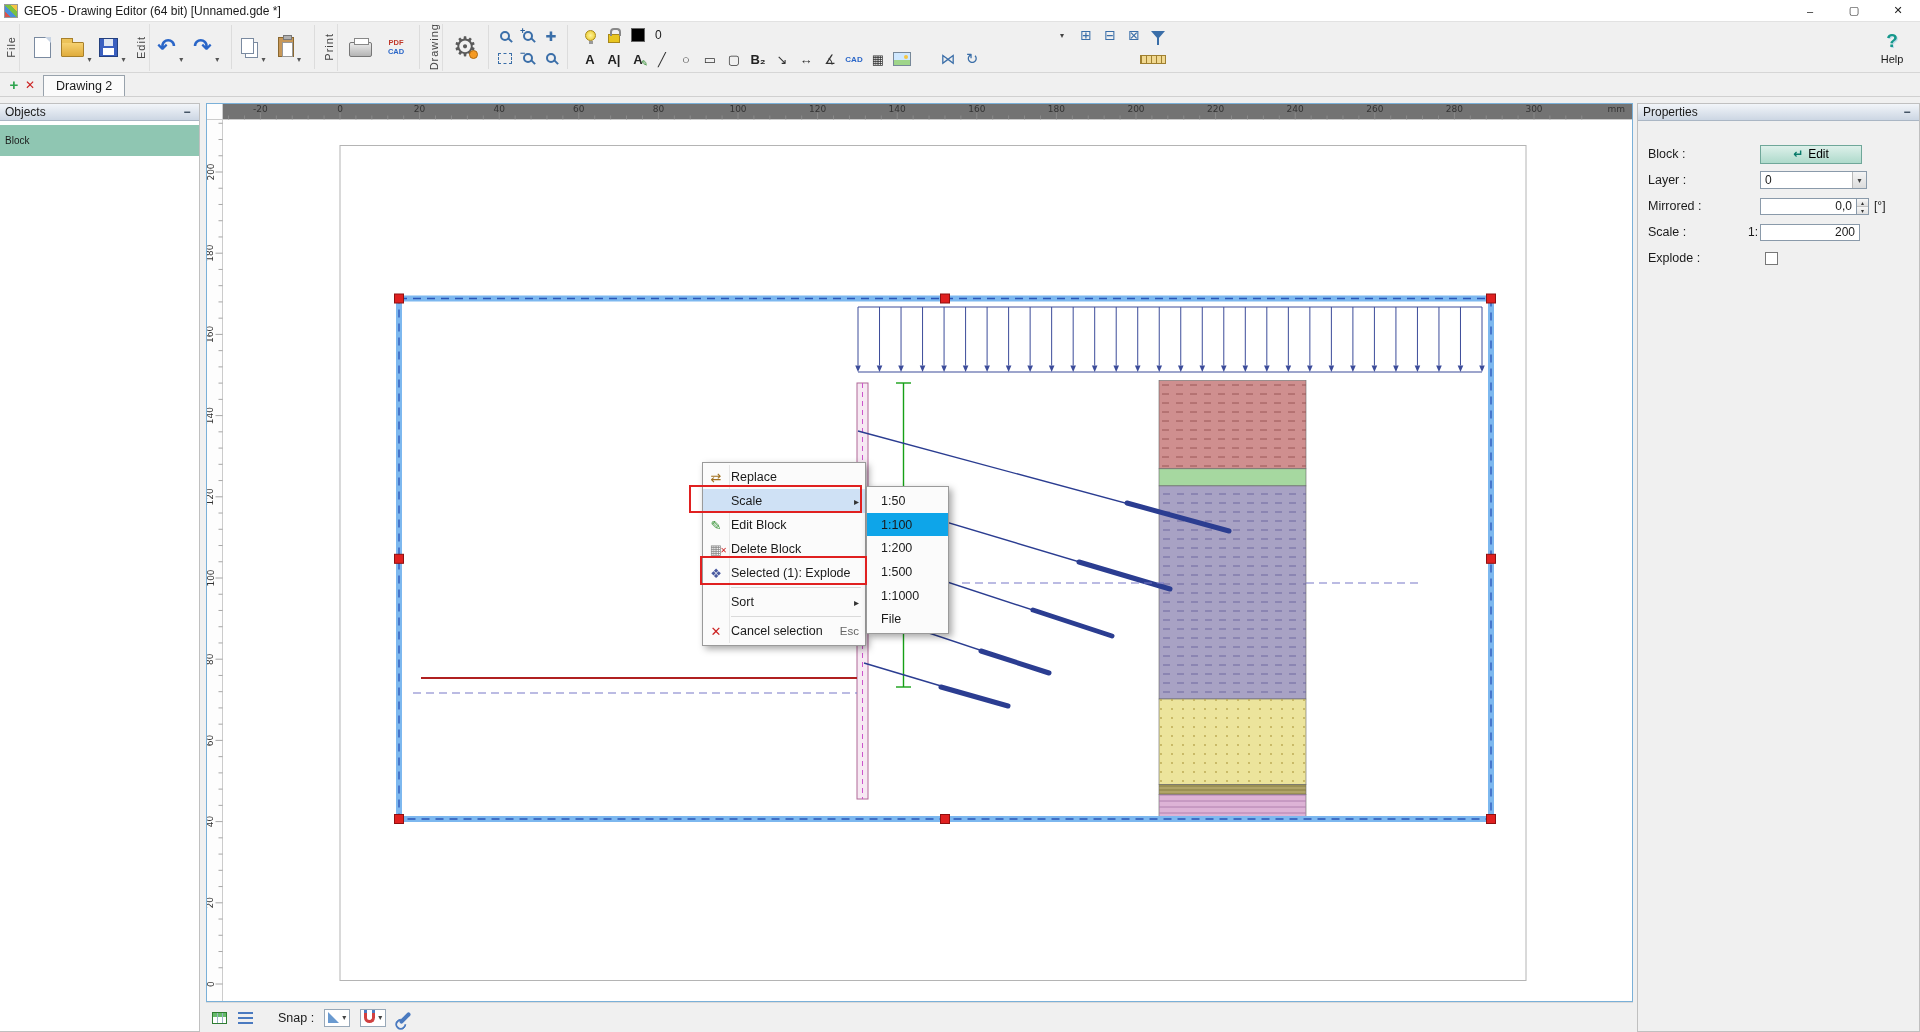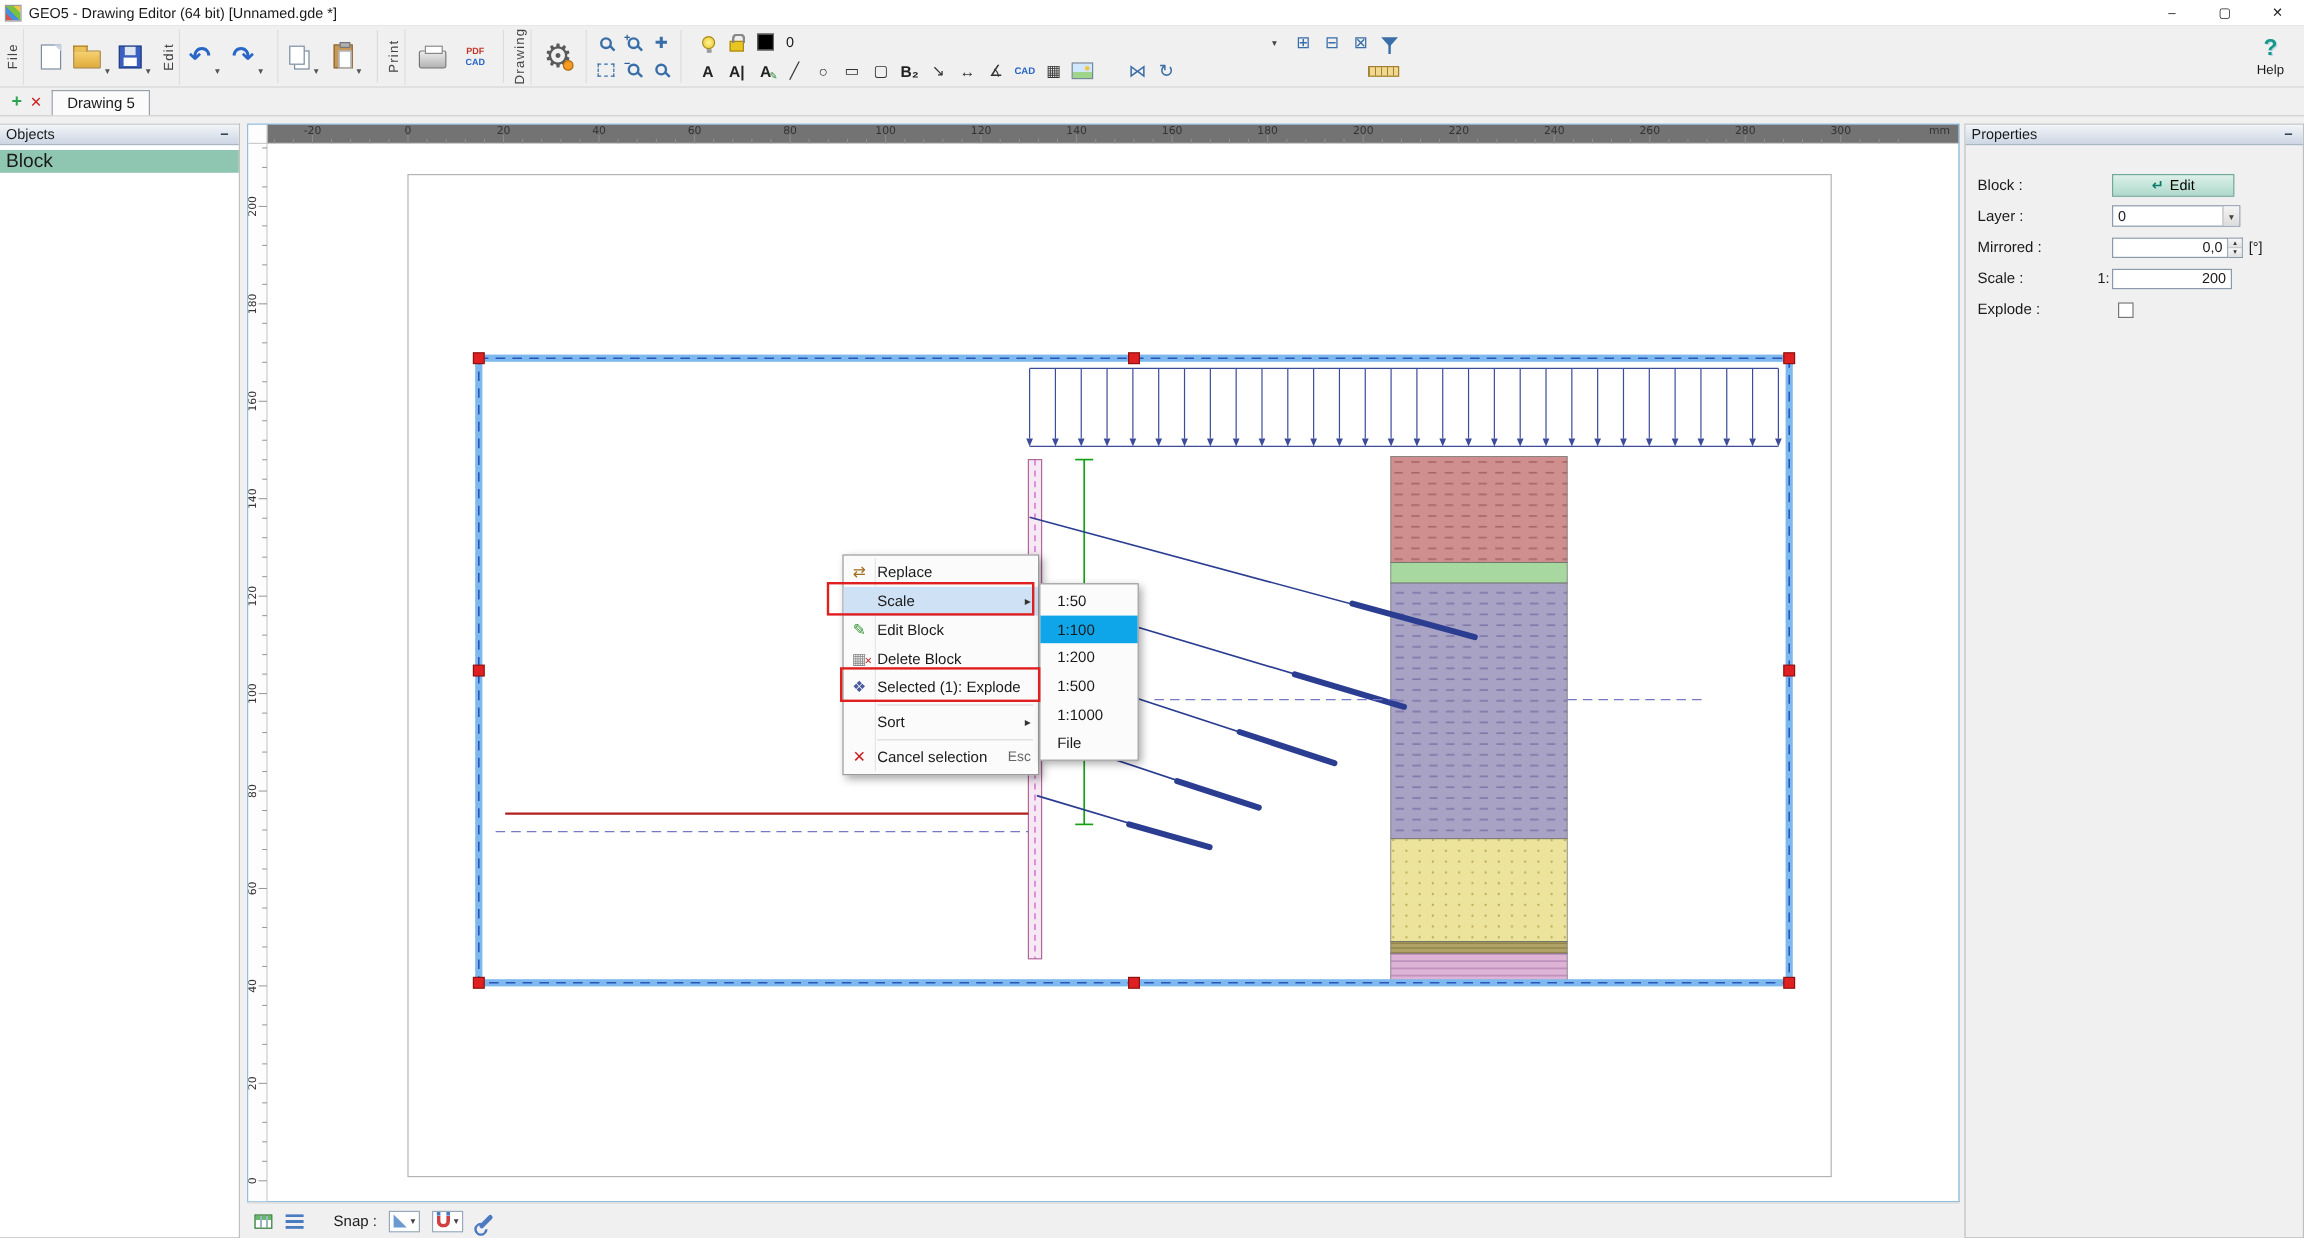--- a/index.html
+++ b/index.html
@@ -75,21 +75,21 @@
 .tabbar{position:absolute;left:0;top:74px;right:0;height:23px;background:#f0f0f0;display:flex;align-items:flex-end;padding-left:6px;border-bottom:1px solid #d0d0d0}
 .tadd{color:#2da44e;font-weight:bold;font-size:15px;width:16px;text-align:center;margin-bottom:3px}
 .tclose{color:#cc2222;font-weight:bold;font-size:12px;width:16px;text-align:center;margin-bottom:4px;margin-right:5px}
 .tabstrip{display:flex;align-items:flex-end;height:100%}
 .tab{height:21px;padding:0 12px;background:#fbfbfb;border:1px solid #98a2ac;border-bottom:none;display:flex;align-items:center;font-size:12.5px}
 
 
 .phead{height:17px;background:linear-gradient(#f2f5f9,#ccd6e3);border-bottom:1px solid #aab6c4;display:flex;align-items:center;padding:0 5px;font-size:12px}
 .phead .collapse{margin-left:auto;width:14px;text-align:center;color:#345;font-weight:bold;font-size:12px}
 .objects{position:absolute;left:0;top:103px;width:200px;bottom:0;background:#fff;border:1px solid #c0c0c0;border-left:none}
-.obj-item{height:19px;display:flex;align-items:center;padding-left:5px;font-size:16px;margin-top:4px}
+.obj-item{height:31px;display:flex;align-items:center;padding-left:5px;font-size:10px;margin-top:4px}
 .obj-item.sel{background:#8fc6b2}
 .props{position:absolute;left:1637px;top:103px;width:283px;bottom:0;background:#f0f0f0;border:1px solid #c0c0c0}
 .prow{display:flex;align-items:center;height:26px;padding-left:10px}
 .props .prow.first{margin-top:20px}
 .plab{width:112px;font-size:12.5px}
 .plab.short{width:90px}
 .editbtn{width:102px;height:19px;display:flex;align-items:center;justify-content:center;gap:5px;background:linear-gradient(#ddf0ea,#aedacb);border:1px solid #6fa799;font-size:12px;font-family:inherit}
 .editicon{color:#0b7b6b;font-weight:bold;font-size:12px}
 .pselect{width:107px;height:18px;background:#fff;border:1px solid #8a9aaa;display:flex;align-items:center}
 .pselval{flex:1;padding-left:4px;font-size:12px}
@@ -328,21 +328,21 @@
   <div class="help">
     <span class="help-q">?</span>
     <span class="help-label">Help</span>
   </div>
 </div>
 
 <div class="tabbar">
   <span class="tadd">+</span>
   <span class="tclose">✕</span>
   <div class="tabstrip">
-      <div class="tab">Drawing 5</div>
+      <div class="tab">Drawing 2</div>
     </div>
 </div>
 
 <div class="objects">
   <div class="phead">
     <span>Objects</span>
     <span class="collapse">−</span>
   </div>
   <div>
       <div class="obj-item sel">Block</div>

